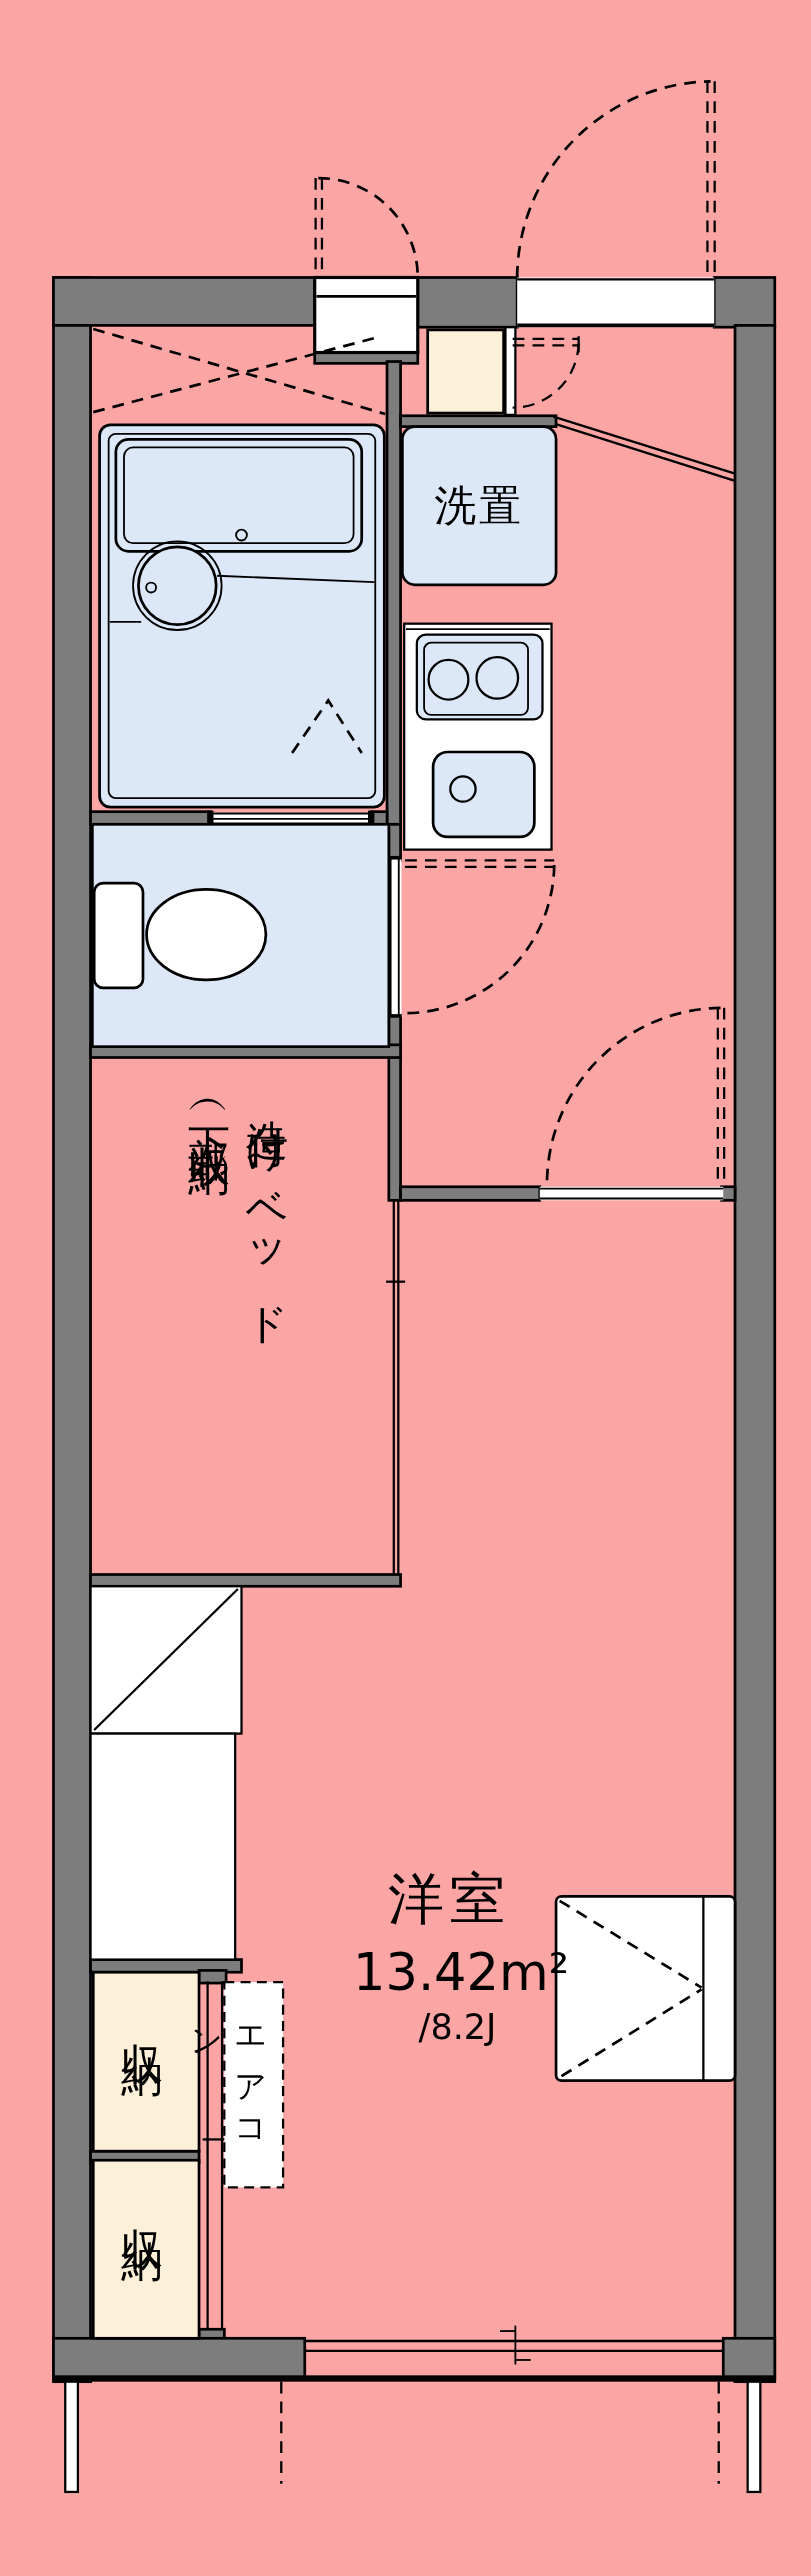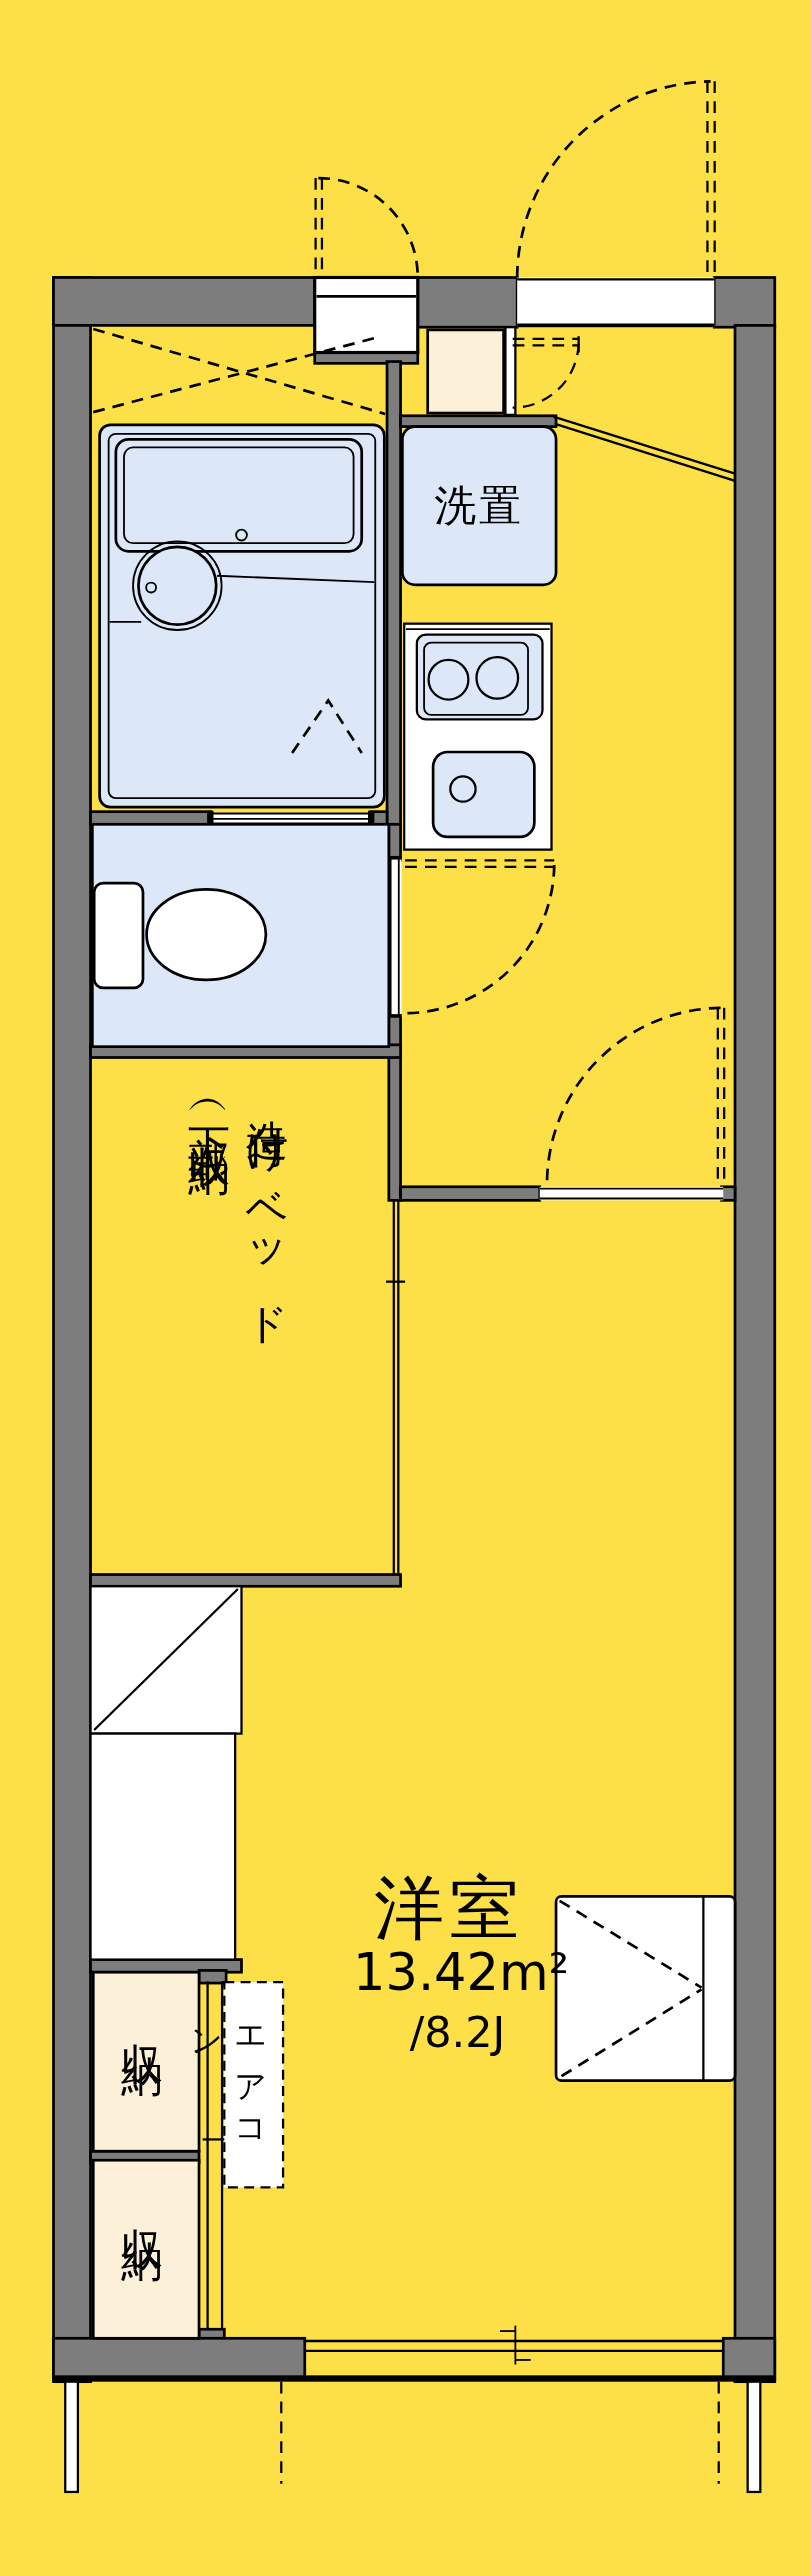--- a/index.html
+++ b/index.html
@@ -1,16 +1,16 @@
 <!DOCTYPE html>
 <html style="--wall: #7d7d7d; --water: #dce8f8; --storage: #fdf0d8;font-size:14.5px"><head>
 <meta charset="utf-8">
 <style>
   html,body{margin:0;padding:0;background:#ffffff;}
-  #stage{position:relative;width:812px;height:2576px;background:#fde047;overflow:hidden;
+  #stage{position:relative;width:812px;height:2576px;background:#fca5a5;overflow:hidden;
          font-family:"DejaVu Sans",sans-serif;}
   #plan-svg{position:absolute;left:0;top:0;}
   .lbl{position:absolute;color:#000;white-space:pre-line;}
   .vert{writing-mode:vertical-rl;text-orientation:mixed;}
   .wall{fill:var(--wall);stroke:#000;stroke-width:3;}
   .waterfill{fill:var(--water);}
   .creamfill{fill:var(--storage);}
   .ln{stroke:#000;fill:none;}
   .dash{stroke:#000;fill:none;stroke-dasharray:13 9;}
   .whitebox{fill:#fff;stroke:#000;}
@@ -190,25 +190,25 @@
     <line class="dash" x1="801" y1="1115" x2="801" y2="1310" stroke-width="2.5"></line>
     <path class="dash" d="M797,1115 A195,195 0 0 0 605,1310" stroke-width="3"></path>
   </g>
 </svg>
 
 <div class="lbl" style="left:402px;top:478px;width:154px;text-align:center;font-size:42px;letter-spacing:2.7px;">洗置</div>
 
 <div class="lbl vert" style="left:177px;top:1086px;width:119px;height:434px;font-size:42px;line-height:58px;letter-spacing:9px;">造付けベッド
 （下部収納）</div>
 
-<div class="lbl" style="left:341px;top:1862px;width:217px;text-align:center;font-size:70px;letter-spacing:5.4px;">洋室</div>
+<div class="lbl" style="left:341px;top:1862px;width:217px;text-align:center;font-size:56px;letter-spacing:5.4px;">洋室</div>
 
 <div class="lbl" style="left:353px;top:1943px;width:217px;text-align:left;font-size:51px;">13.42m²</div>
 
-<div class="lbl" style="left:349px;top:2007px;width:217px;text-align:center;font-size:43px;">/8.2J</div>
+<div class="lbl" style="left:349px;top:2007px;width:217px;text-align:center;font-size:35px;">/8.2J</div>
 
 <div class="lbl vert" style="left:123px;top:2010px;width:47px;height:154px;font-size:42px;letter-spacing:13.6px;">収納</div>
 
 <div class="lbl vert" style="left:123px;top:2195px;width:47px;height:154px;font-size:42px;letter-spacing:13.6px;">収納</div>
 
 <div class="lbl vert" style="left:237px;top:2007px;width:36px;height:181px;font-size:32px;letter-spacing:10px;">エアコン</div>
 
 </div>
 
 

